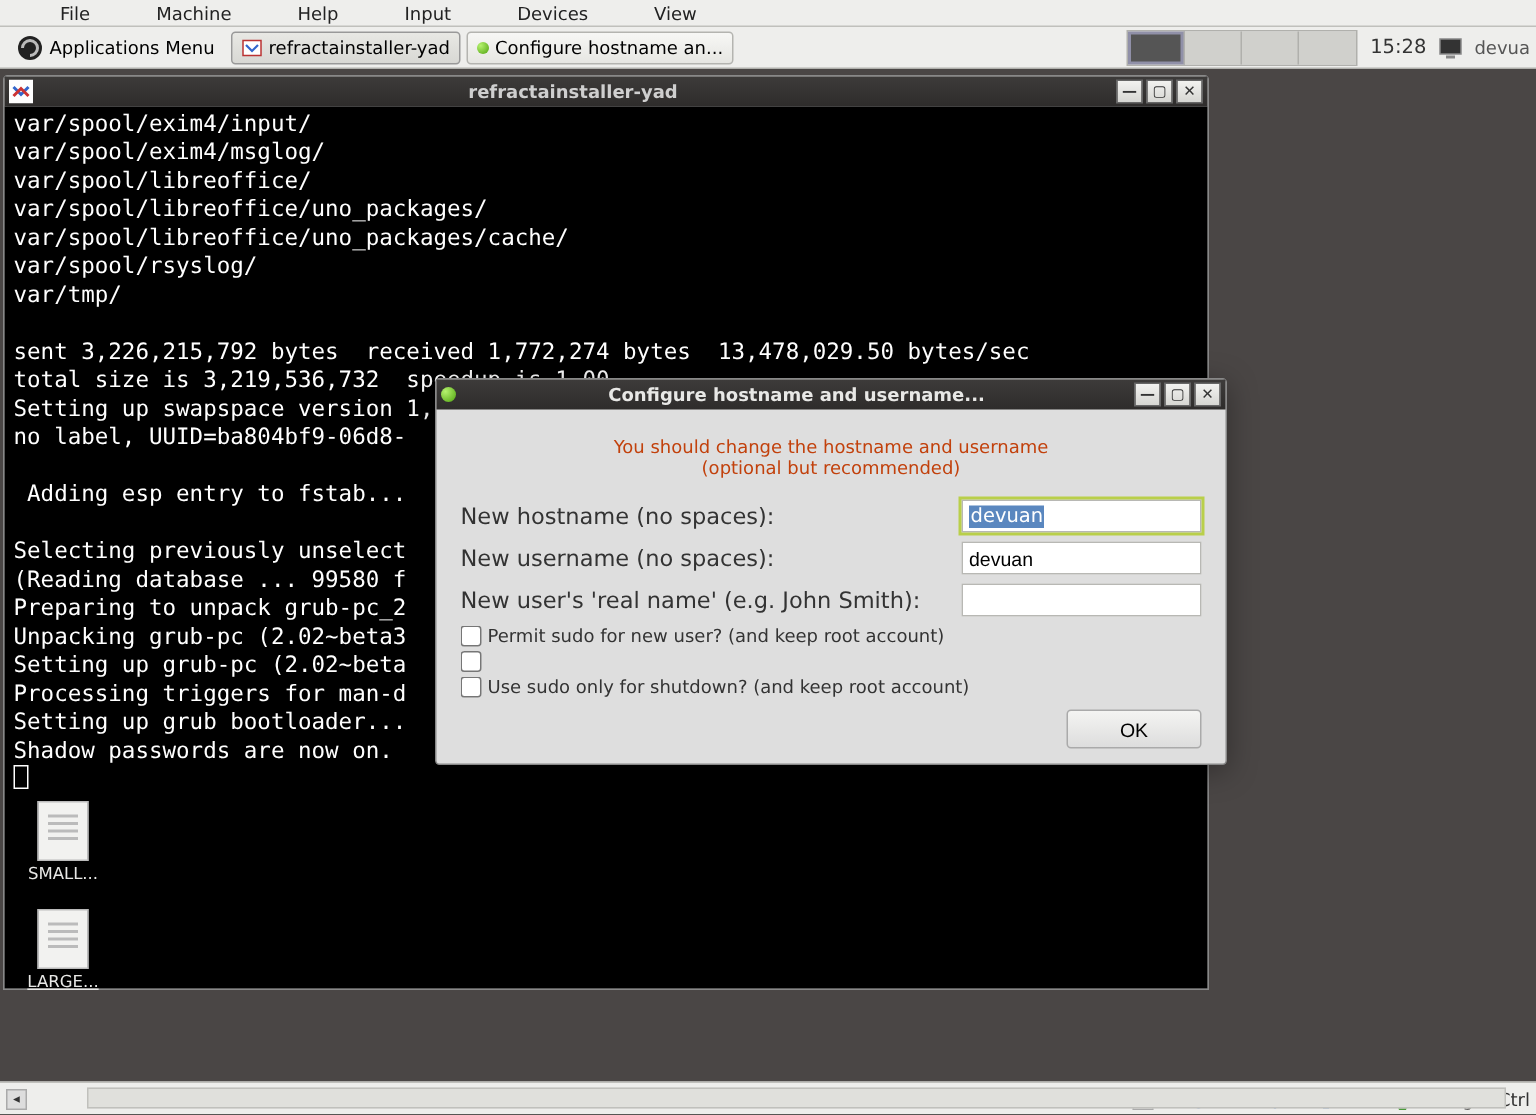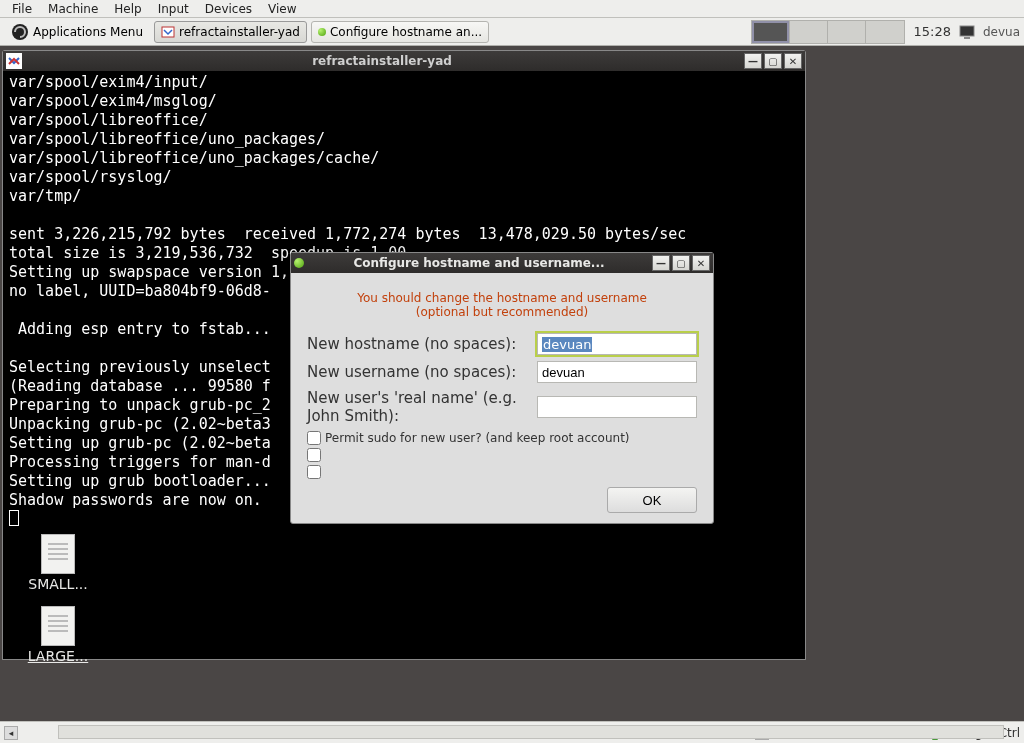--- a/index.html
+++ b/index.html
@@ -21,20 +21,21 @@
   border-bottom: 1px solid #c0c0bc;
   display: flex;
   align-items: center;
   padding: 0 4px;
   z-index: 100;
 }
 .vbox-menubar .menu-item {
   padding: 3px 8px;
   font-size: 12px;
   color: #222;
+  margin-left: 28px;
 }
 
 .guest-taskbar {
   position: absolute;
   top: 18px; left: 0; right: 0;
   height: 28px;
   background: #eeeeec;
   border-bottom: 1px solid #b0b0ac;
   display: flex;
   align-items: center;
@@ -165,25 +166,25 @@
   width: 90px; height: 26px;
   border: 1px solid #aaa;
   background: linear-gradient(#f4f4f2,#ddd);
   border-radius: 3px;
   font-size: 13px;
 }
 
 
 .desktop-icon {
   position: absolute;
-  left: 22px;
+  left: 6px;
   width: 72px;
   text-align: center;
   color: #e8e8e6;
-  font-size: 14px;
+  font-size: 11px;
 }
 .desktop-icon .glyph {
   width: 34px; height: 40px;
   background: #f2f2f0;
   border: 1px solid #bbb;
   margin: 0 auto 2px;
   position: relative;
 }
 .desktop-icon .glyph::after {
   content: "";
@@ -337,21 +338,21 @@
 (Reading database ... 99580 f
 Preparing to unpack grub-pc_2
 Unpacking grub-pc (2.02~beta3
 Setting up grub-pc (2.02~beta
 Processing triggers for man-d
 Setting up grub bootloader...
 Shadow passwords are now on.
 <span class="cursor-box"></span></div>
   </div>
 
-  <div class="dialog" style="left:290px; top:206px; width:424px;">
+  <div class="dialog" style="left:290px; top:206px; width:528px;">
     <div class="titlebar">
       <span class="dot"></span>
       <span class="title" style="color:#e8e8e6;">Configure hostname and username...</span>
       <span class="win-btn">—</span>
       <span class="win-btn">▢</span>
       <span class="win-btn">✕</span>
     </div>
     <div class="dialog-body">
       <div class="dialog-msg">
         <div>You should change the hostname and username</div>
@@ -373,20 +374,21 @@
       </div>
       <div class="check-row">
         <input type="checkbox" style="">
         <span>Permit sudo for new user? (and keep root account)</span>
       </div>
       <div class="check-row">
         <input type="checkbox" style="">
       </div>
       <div class="check-row">
         <input type="checkbox" style="">
+        <span>Use sudo only for shutdown? (and keep root account)</span>
       </div>
       <div class="dialog-buttons">
         <button>OK</button>
       </div>
     </div>
   </div>
 
   <div class="desktop-icon" style="top:488px;">
     <div class="glyph"></div>
     <div>SMALL...</div>

